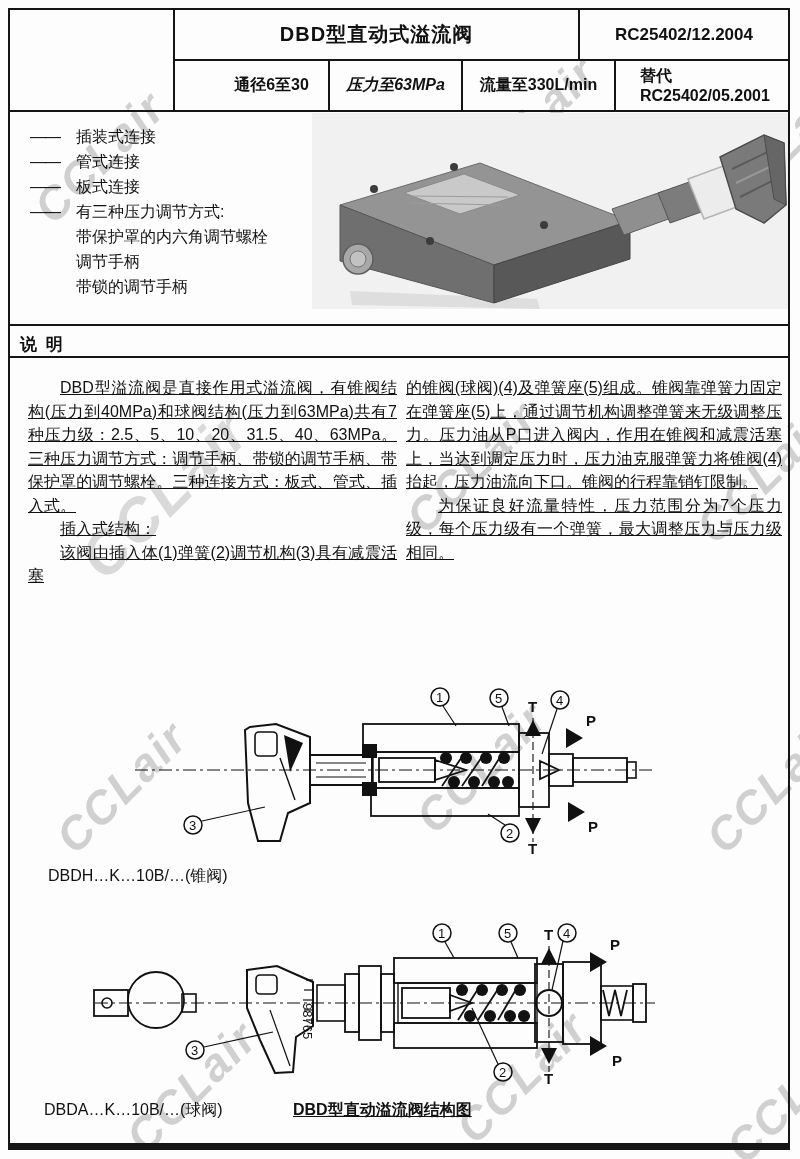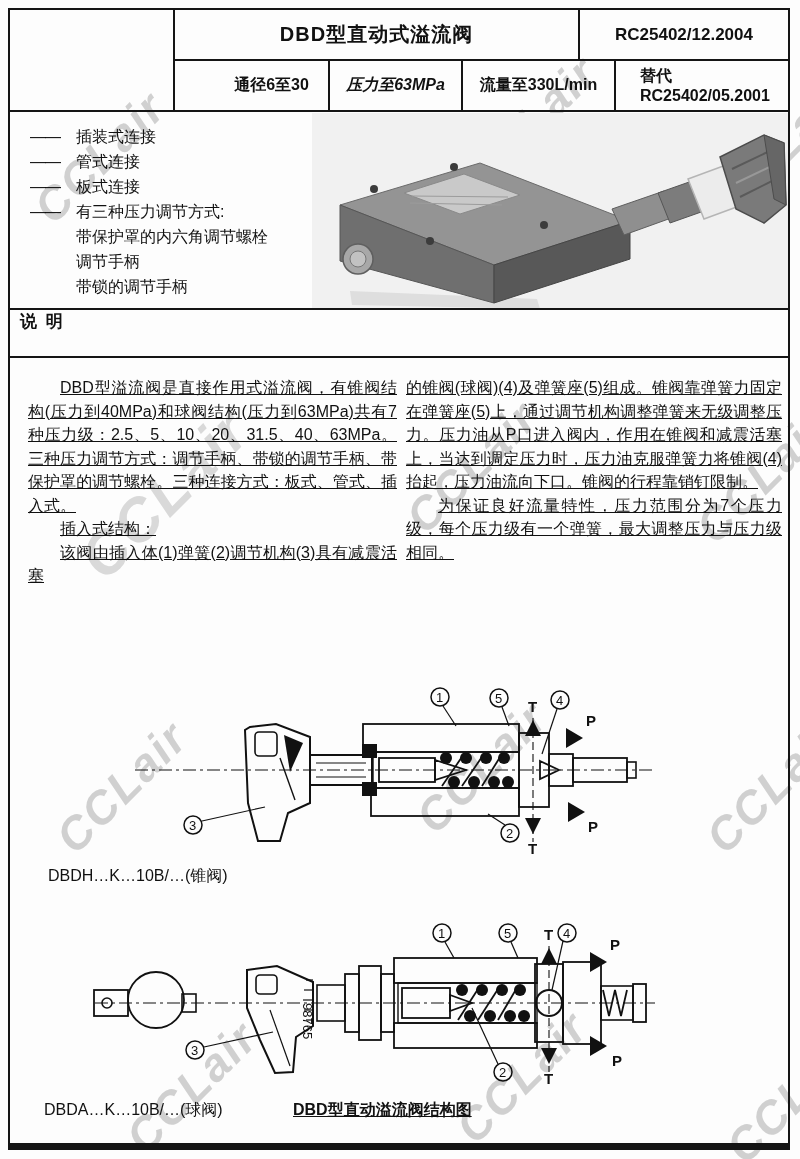--- a/index.html
+++ b/index.html
@@ -40,23 +40,23 @@
   .hc-f { width:153px; border-right:2px solid #151515; }
   .hc-r { flex:1;padding-left:24px; }
   
   .features { position:absolute; left:30px; top:124px; width:300px; z-index:2; }
   .feat-row { display:flex; font-size:16px; line-height:25px; }
   .feat-dash { width:46px; letter-spacing:-1px; }
   .feat-sub { padding-left:46px; font-size:16px; line-height:25px; }
   
   .photo { position:absolute; left:312px; top:113px; z-index:2; }
   
-  .descband { position:absolute; left:8px; top:308px; width:782px; height:50px;
+  .descband { position:absolute; left:8px; top:324px; width:782px; height:34px;
               border-top:2px solid #151515; border-bottom:2px solid #151515;
-              display:flex; align-items:flex-start; z-index:2; }
+              display:flex; align-items:flex-end; z-index:2; }
   .descband .lbl { padding-left:12px; font-size:17px; font-weight:bold; letter-spacing:2px; }
   
   .col { position:absolute; top:376px; z-index:2; }
   .col p { font-size:16px; line-height:23.5px; text-align:justify;text-decoration:underline; }
   .col-l { left:28px;  width:369px; }
   .col-r { left:406px; width:376px; }
   .ind { text-indent:2em; }
   
   .fig1 { position:absolute; left:90px; top:660px; z-index:2; }
   .fig2 { position:absolute; left:90px; top:900px; z-index:2; }

